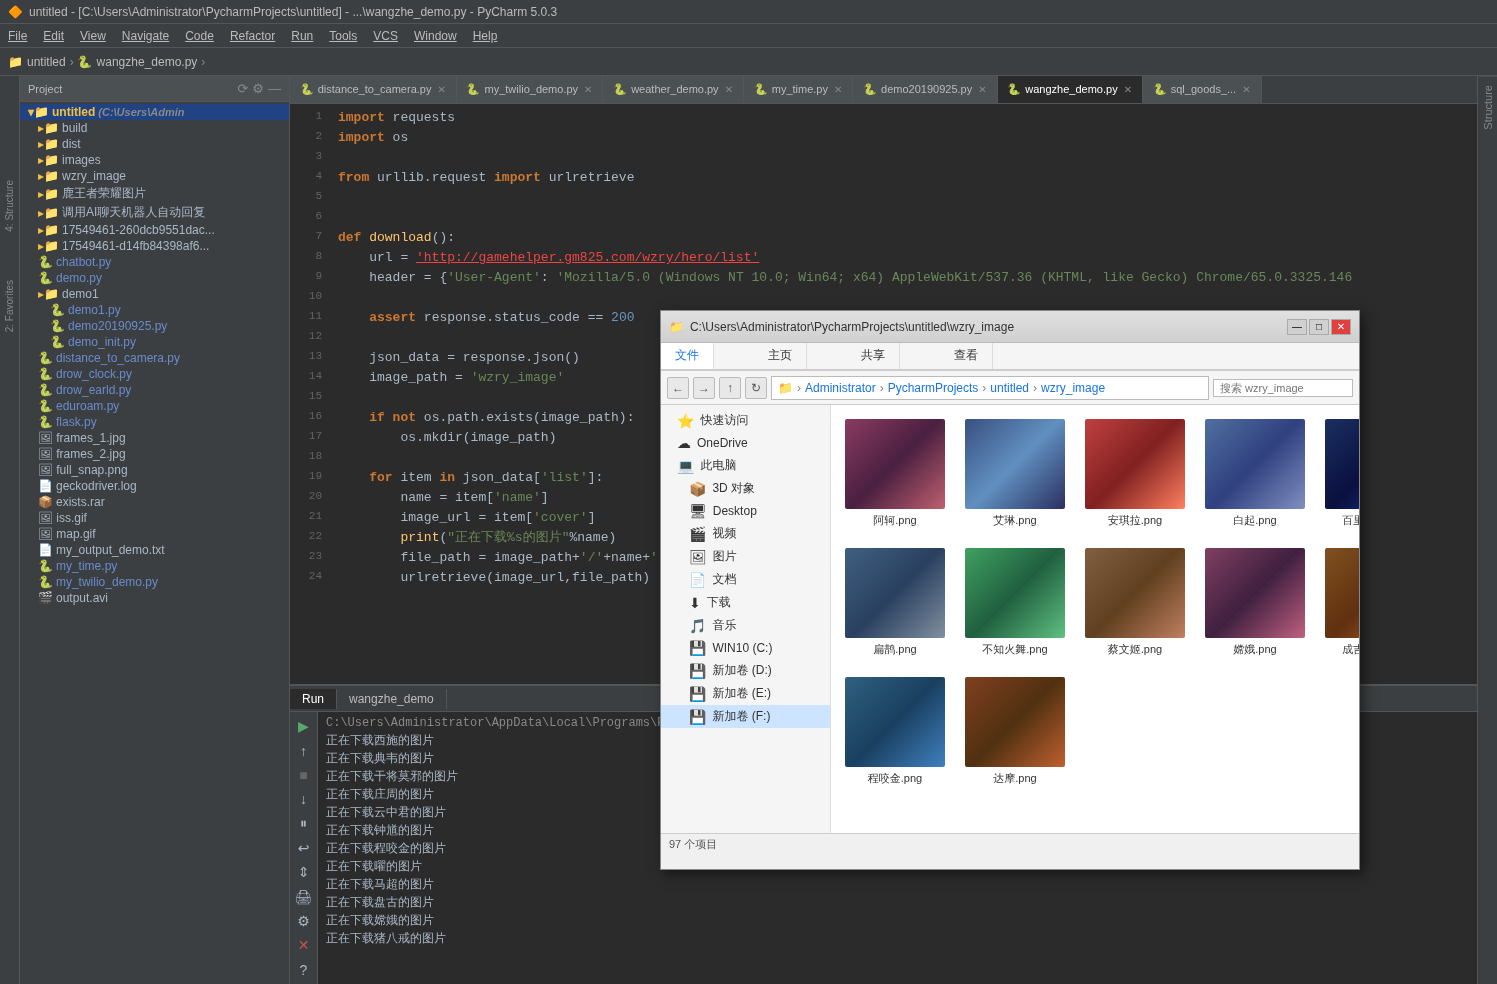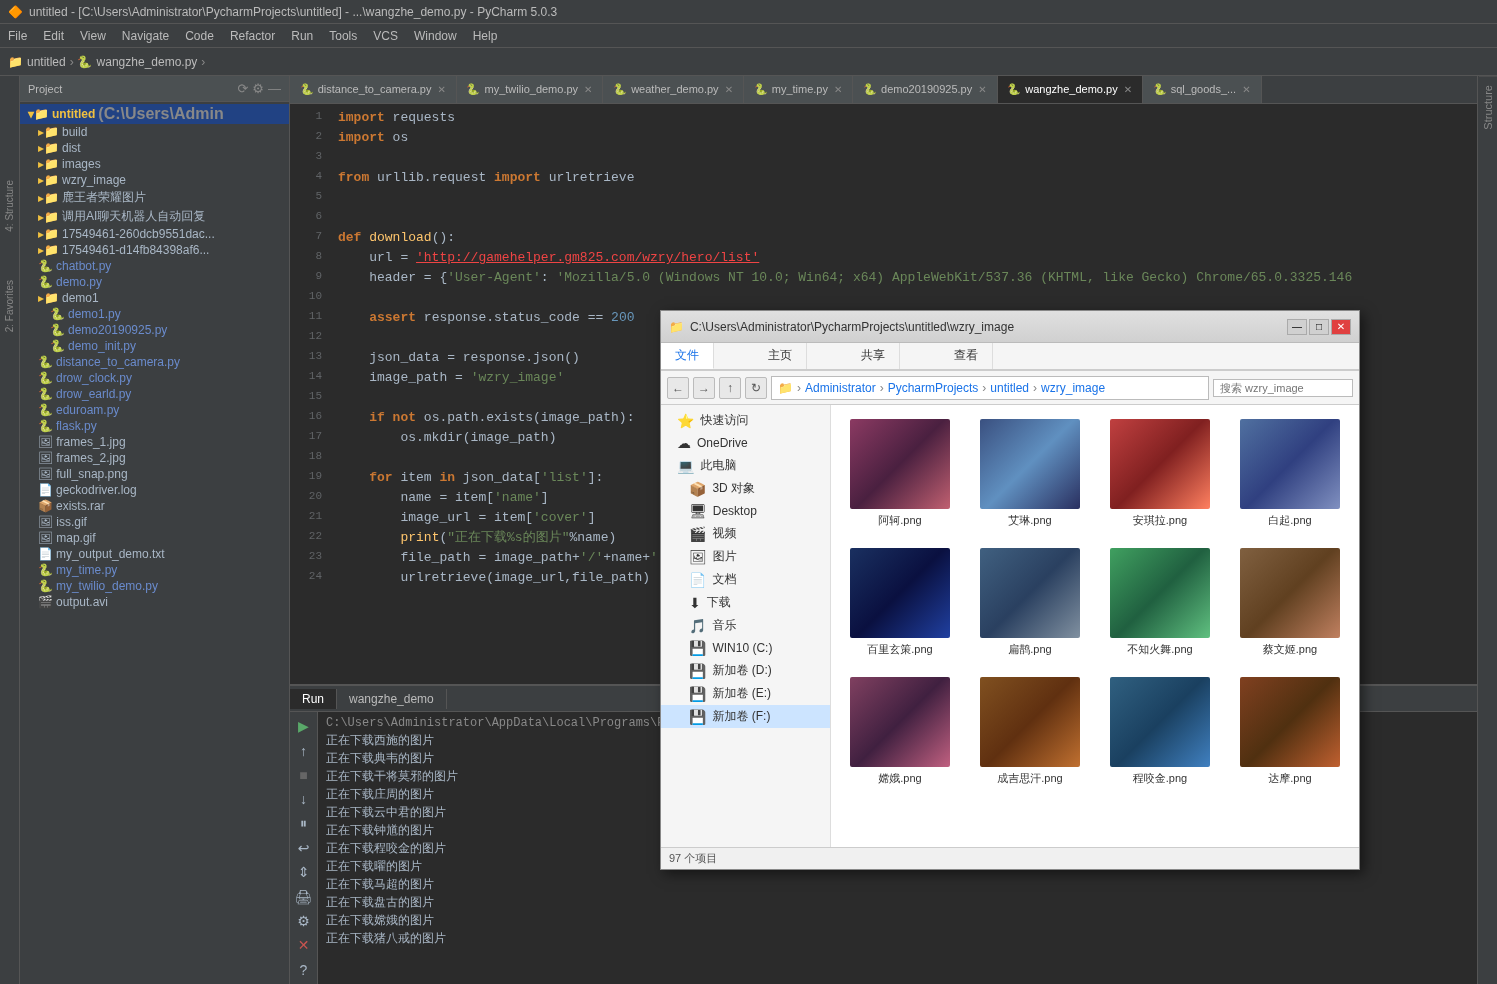--- a/index.html
+++ b/index.html
@@ -20,20 +20,21 @@
 
     
     #menubar {
       background: #3c3f41;
       color: #bbbbbb;
       display: flex;
       align-items: center;
       height: 24px;
       border-bottom: 1px solid #555;
       font-size: 12px;
+      text-decoration: underline;
     }
     #menubar span {
       padding: 2px 8px;
       cursor: pointer;
     }
 
     
     #breadcrumb {
       background: #3c3f41;
       color: #bbbbbb;
@@ -359,21 +360,21 @@
       font-size: 12px;
     }
     .fe-nav-item.selected { background: #cce4ff; }
     .fe-nav-icon { font-size: 14px; }
     #fe-files-pane {
       flex: 1;
       background: #fff;
       overflow-y: auto;
       padding: 8px;
       display: grid;
-      grid-template-columns: repeat(4, 1fr);
+      grid-template-columns: repeat(5, 1fr);
       gap: 8px;
       align-content: start;
     }
     .fe-file-item {
       display: flex;
       flex-direction: column;
       align-items: center;
       gap: 4px;
       padding: 6px;
       cursor: pointer;
@@ -397,21 +398,21 @@
       text-align: center;
       max-width: 110px;
       word-wrap: break-word;
     }
     #fe-statusbar {
       background: #f0f0f0;
       border-top: 1px solid #ccc;
       padding: 3px 8px;
       font-size: 11px;
       color: #555;
-      height: 22px;
+      height: 36px;
     }
 
     
     ::-webkit-scrollbar { width: 8px; height: 8px; }
     ::-webkit-scrollbar-track { background: #3c3f41; }
     ::-webkit-scrollbar-thumb { background: #555; border-radius: 4px; }
 
     
     #left-vertical-tabs {
       width: 20px;
@@ -491,21 +492,21 @@
         <span>⟳</span>
         <span>⚙</span>
         <span>—</span>
       </div>
     </div>
     <div class="project-tree">
 
       <div class="tree-item root selected">
         <span class="folder-icon">▾📁</span>
         <span>untitled</span>
-        <span style="color:#888;font-size:16px;"> (C:\Users\Admin</span>
+        <span style="color:#888;font-size:11px;font-style:italic;"> (C:\Users\Admin</span>
       </div>
       <div class="tree-item indent1">
           <span class="folder-icon">▸📁</span>
           <span> build</span>
         </div>
       <div class="tree-item indent1">
           <span class="folder-icon">▸📁</span>
           <span> dist</span>
         </div>
       <div class="tree-item indent1">

